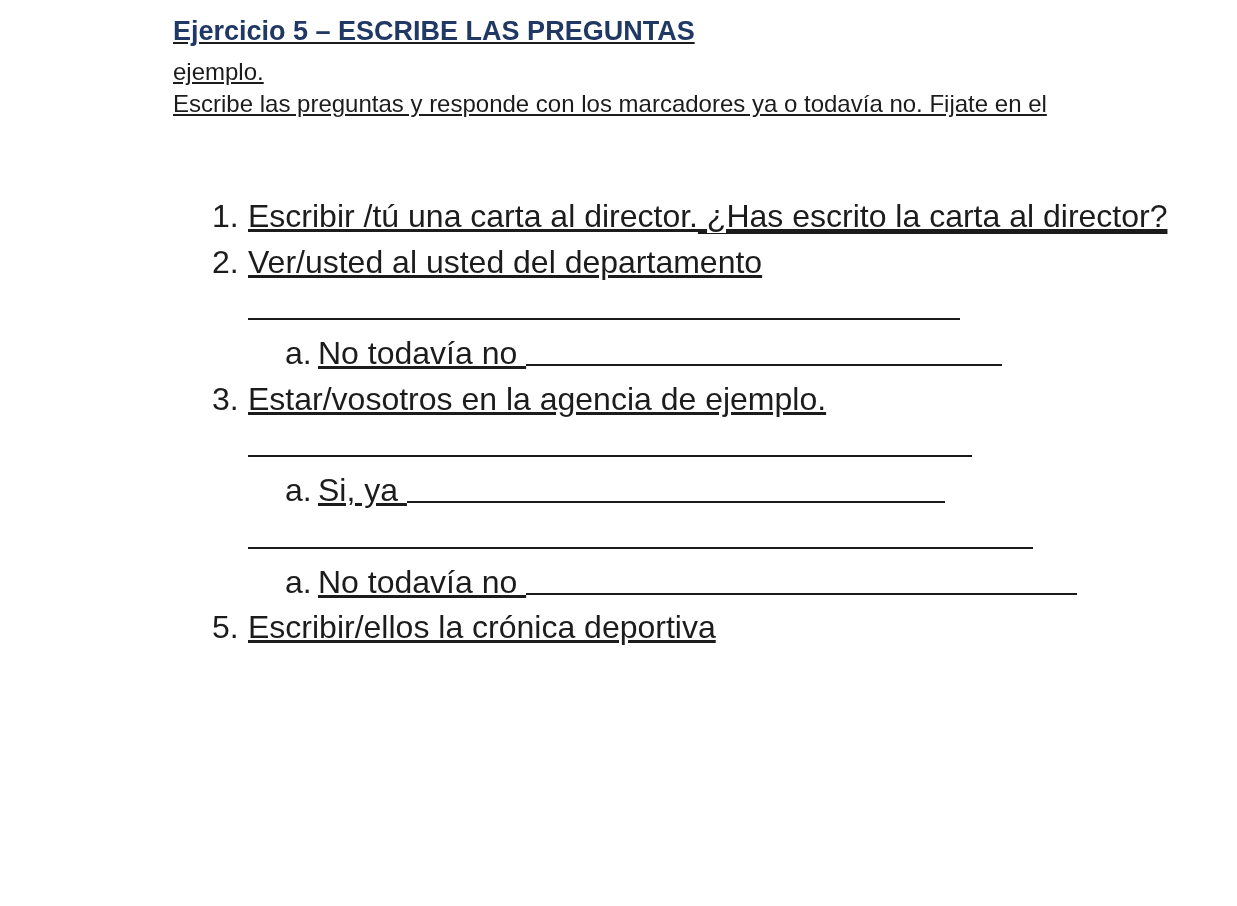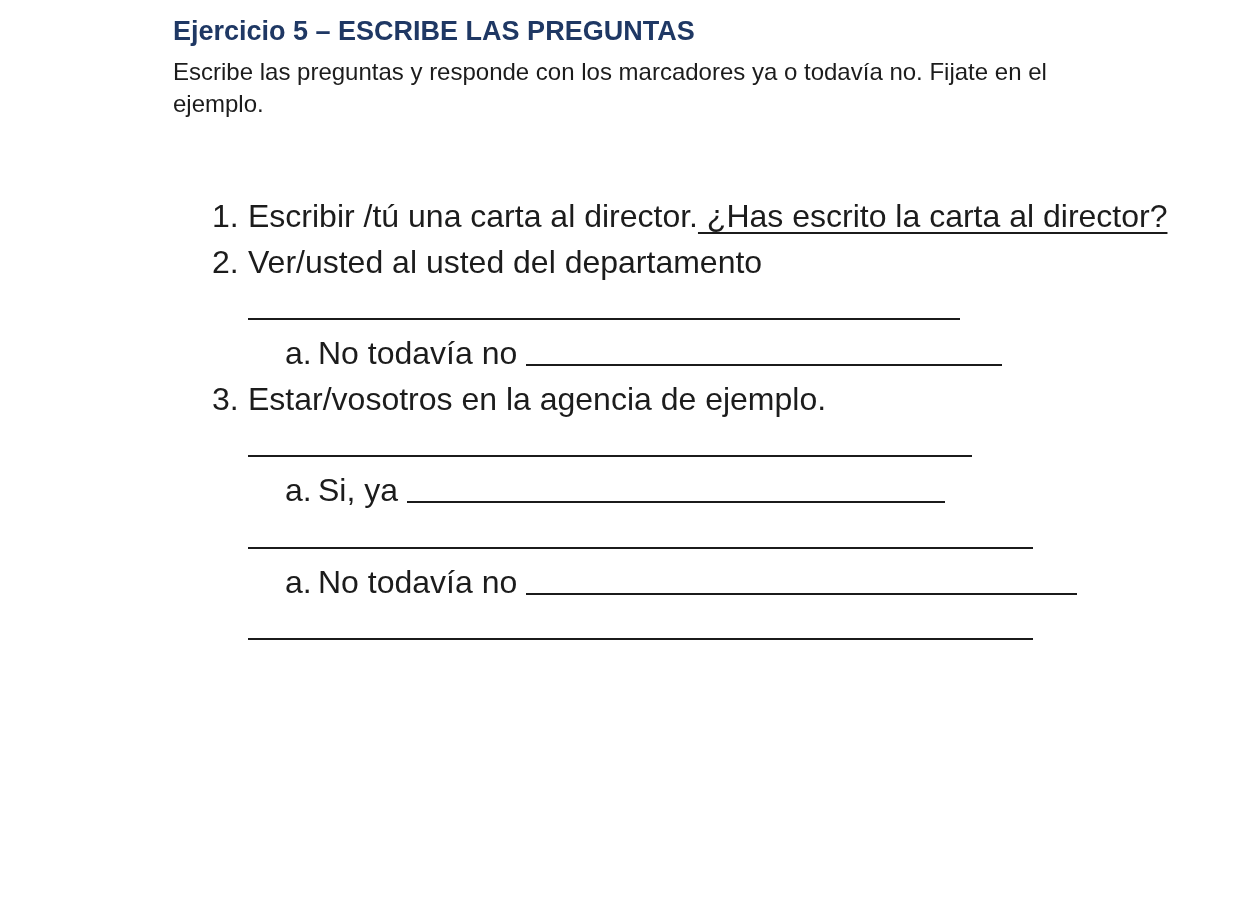--- a/index.html
+++ b/index.html
@@ -12,20 +12,21 @@
   html,body{margin:0;padding:0;background:var(--page-bg);}
   .page{
     position:relative;
     width:1237px;
     height:653px;
     background:var(--page-bg);
     overflow:hidden;
     padding:14px 40px 0 173px;
     font-family:"Liberation Sans","DejaVu Sans",sans-serif;
     color:var(--text-color);
+    text-decoration:underline;
   }
   .title{
     margin:0;
     font-size:27px;
     line-height:34px;
     font-weight:bold;
     color:var(--heading-color);
   }
   .instructions{
     margin:8px 0 0 0;
@@ -59,36 +60,37 @@
   }
 </style>
 </head>
 <body>
 
 <div class="page">
 
   <h1 class="title">Ejercicio 5 – ESCRIBE LAS PREGUNTAS</h1>
 
   <p class="instructions">
+    <span class="iline">ejemplo.</span>
     <span class="iline">Escribe las preguntas y responde con los marcadores ya o todavía no. Fijate en el</span>
-    <span class="iline">ejemplo.</span>
   </p>
 
   <div class="list">
 
     <div class="row q-row"><span class="num">1.</span><span>Escribir /tú una carta al director.</span><span class="underlined"> ¿Has escrito la carta al director?</span></div>
 
     <div class="row q-row"><span class="num">2.</span><span>Ver/usted al usted del departamento</span></div>
     <div class="row blank-row"><span class="blank" style="width: 712px;"></span></div>
     <div class="row a-row"><span class="letter">a.</span><span>No todavía no </span><span class="blank" style="width: 476px;"></span></div>
 
     <div class="row q-row"><span class="num">3.</span><span>Estar/vosotros en la agencia de ejemplo.</span></div>
     <div class="row blank-row"><span class="blank" style="width: 724px;"></span></div>
     <div class="row a-row"><span class="letter">a.</span><span>Si, ya </span><span class="blank" style="width: 538px;"></span></div>
 
     <div class="row blank-row"><span class="blank" style="width: 785px;"></span></div>
     <div class="row a-row"><span class="letter">a.</span><span>No todavía no </span><span class="blank" style="width: 551px;"></span></div>
 
+    <div class="row q-row"><span class="num">5.</span><span>Escribir/ellos la crónica deportiva</span></div>
     <div class="row blank-row"><span class="blank" style="width: 785px;"></span></div>
     <div class="row a-row"><span class="letter">a.</span><span>Si, ya </span><span class="blank" style="width: 675px;"></span></div>
 
   </div>
 </div>
 
 </body></html>

